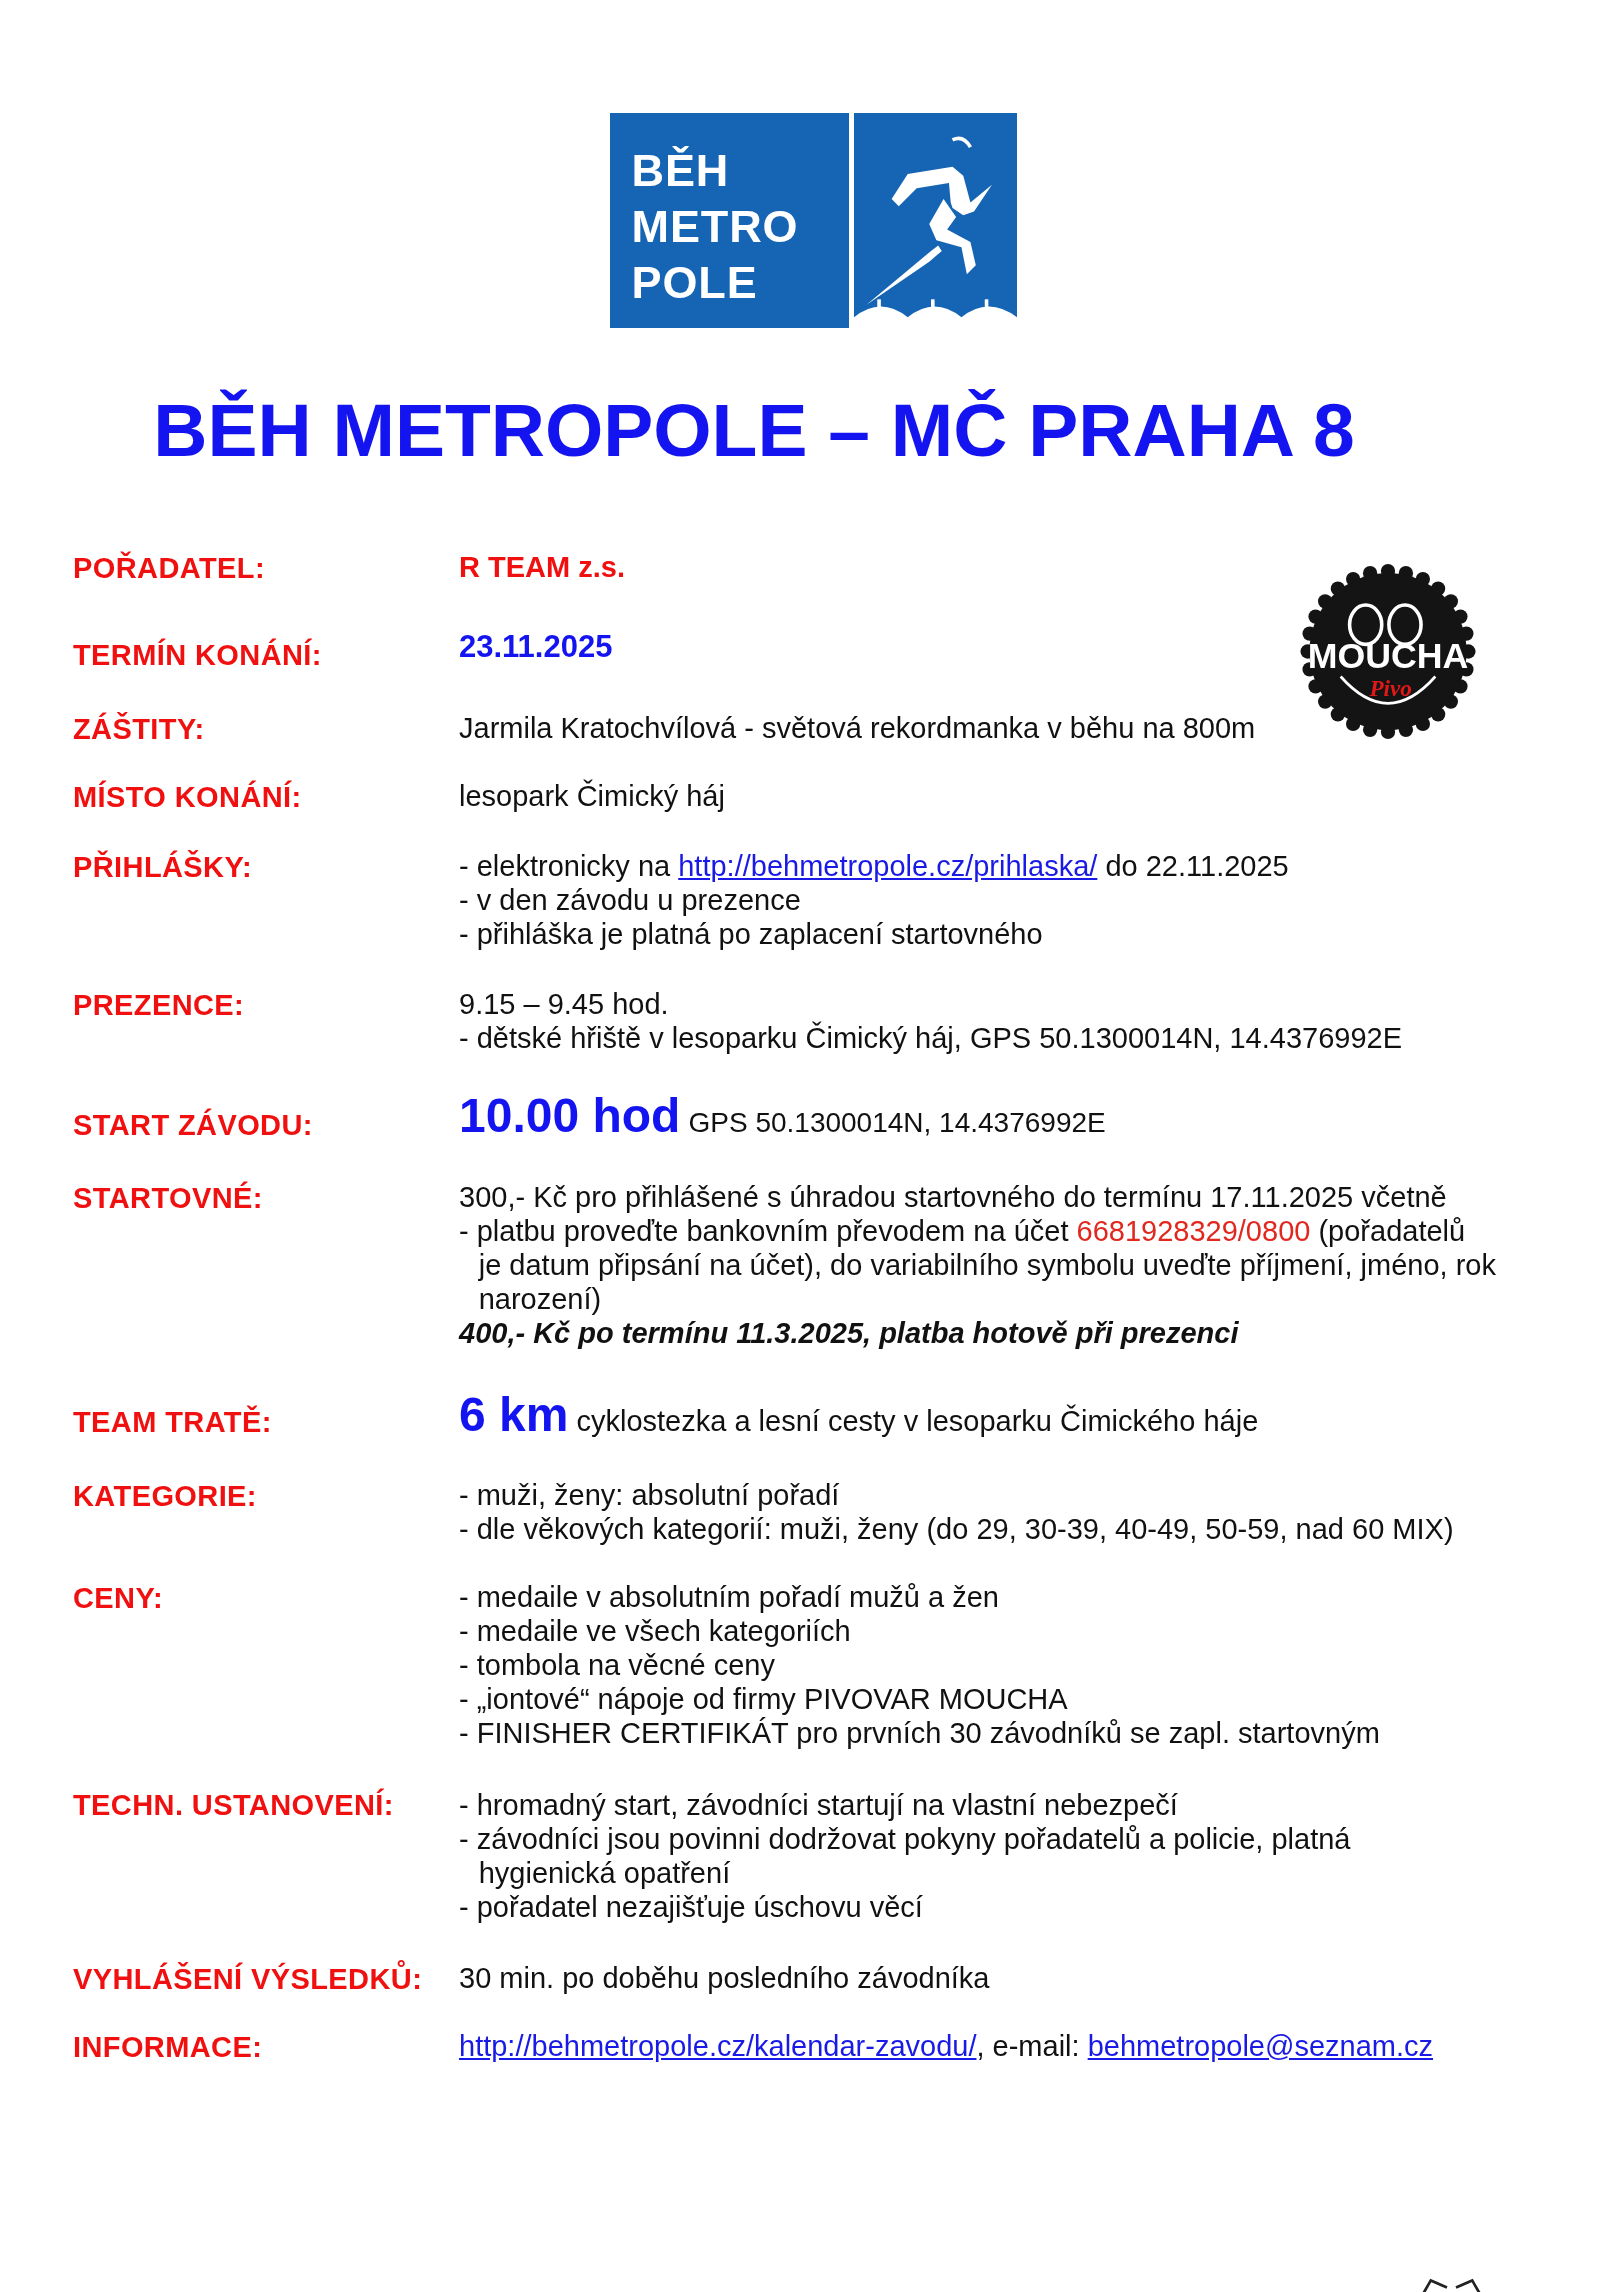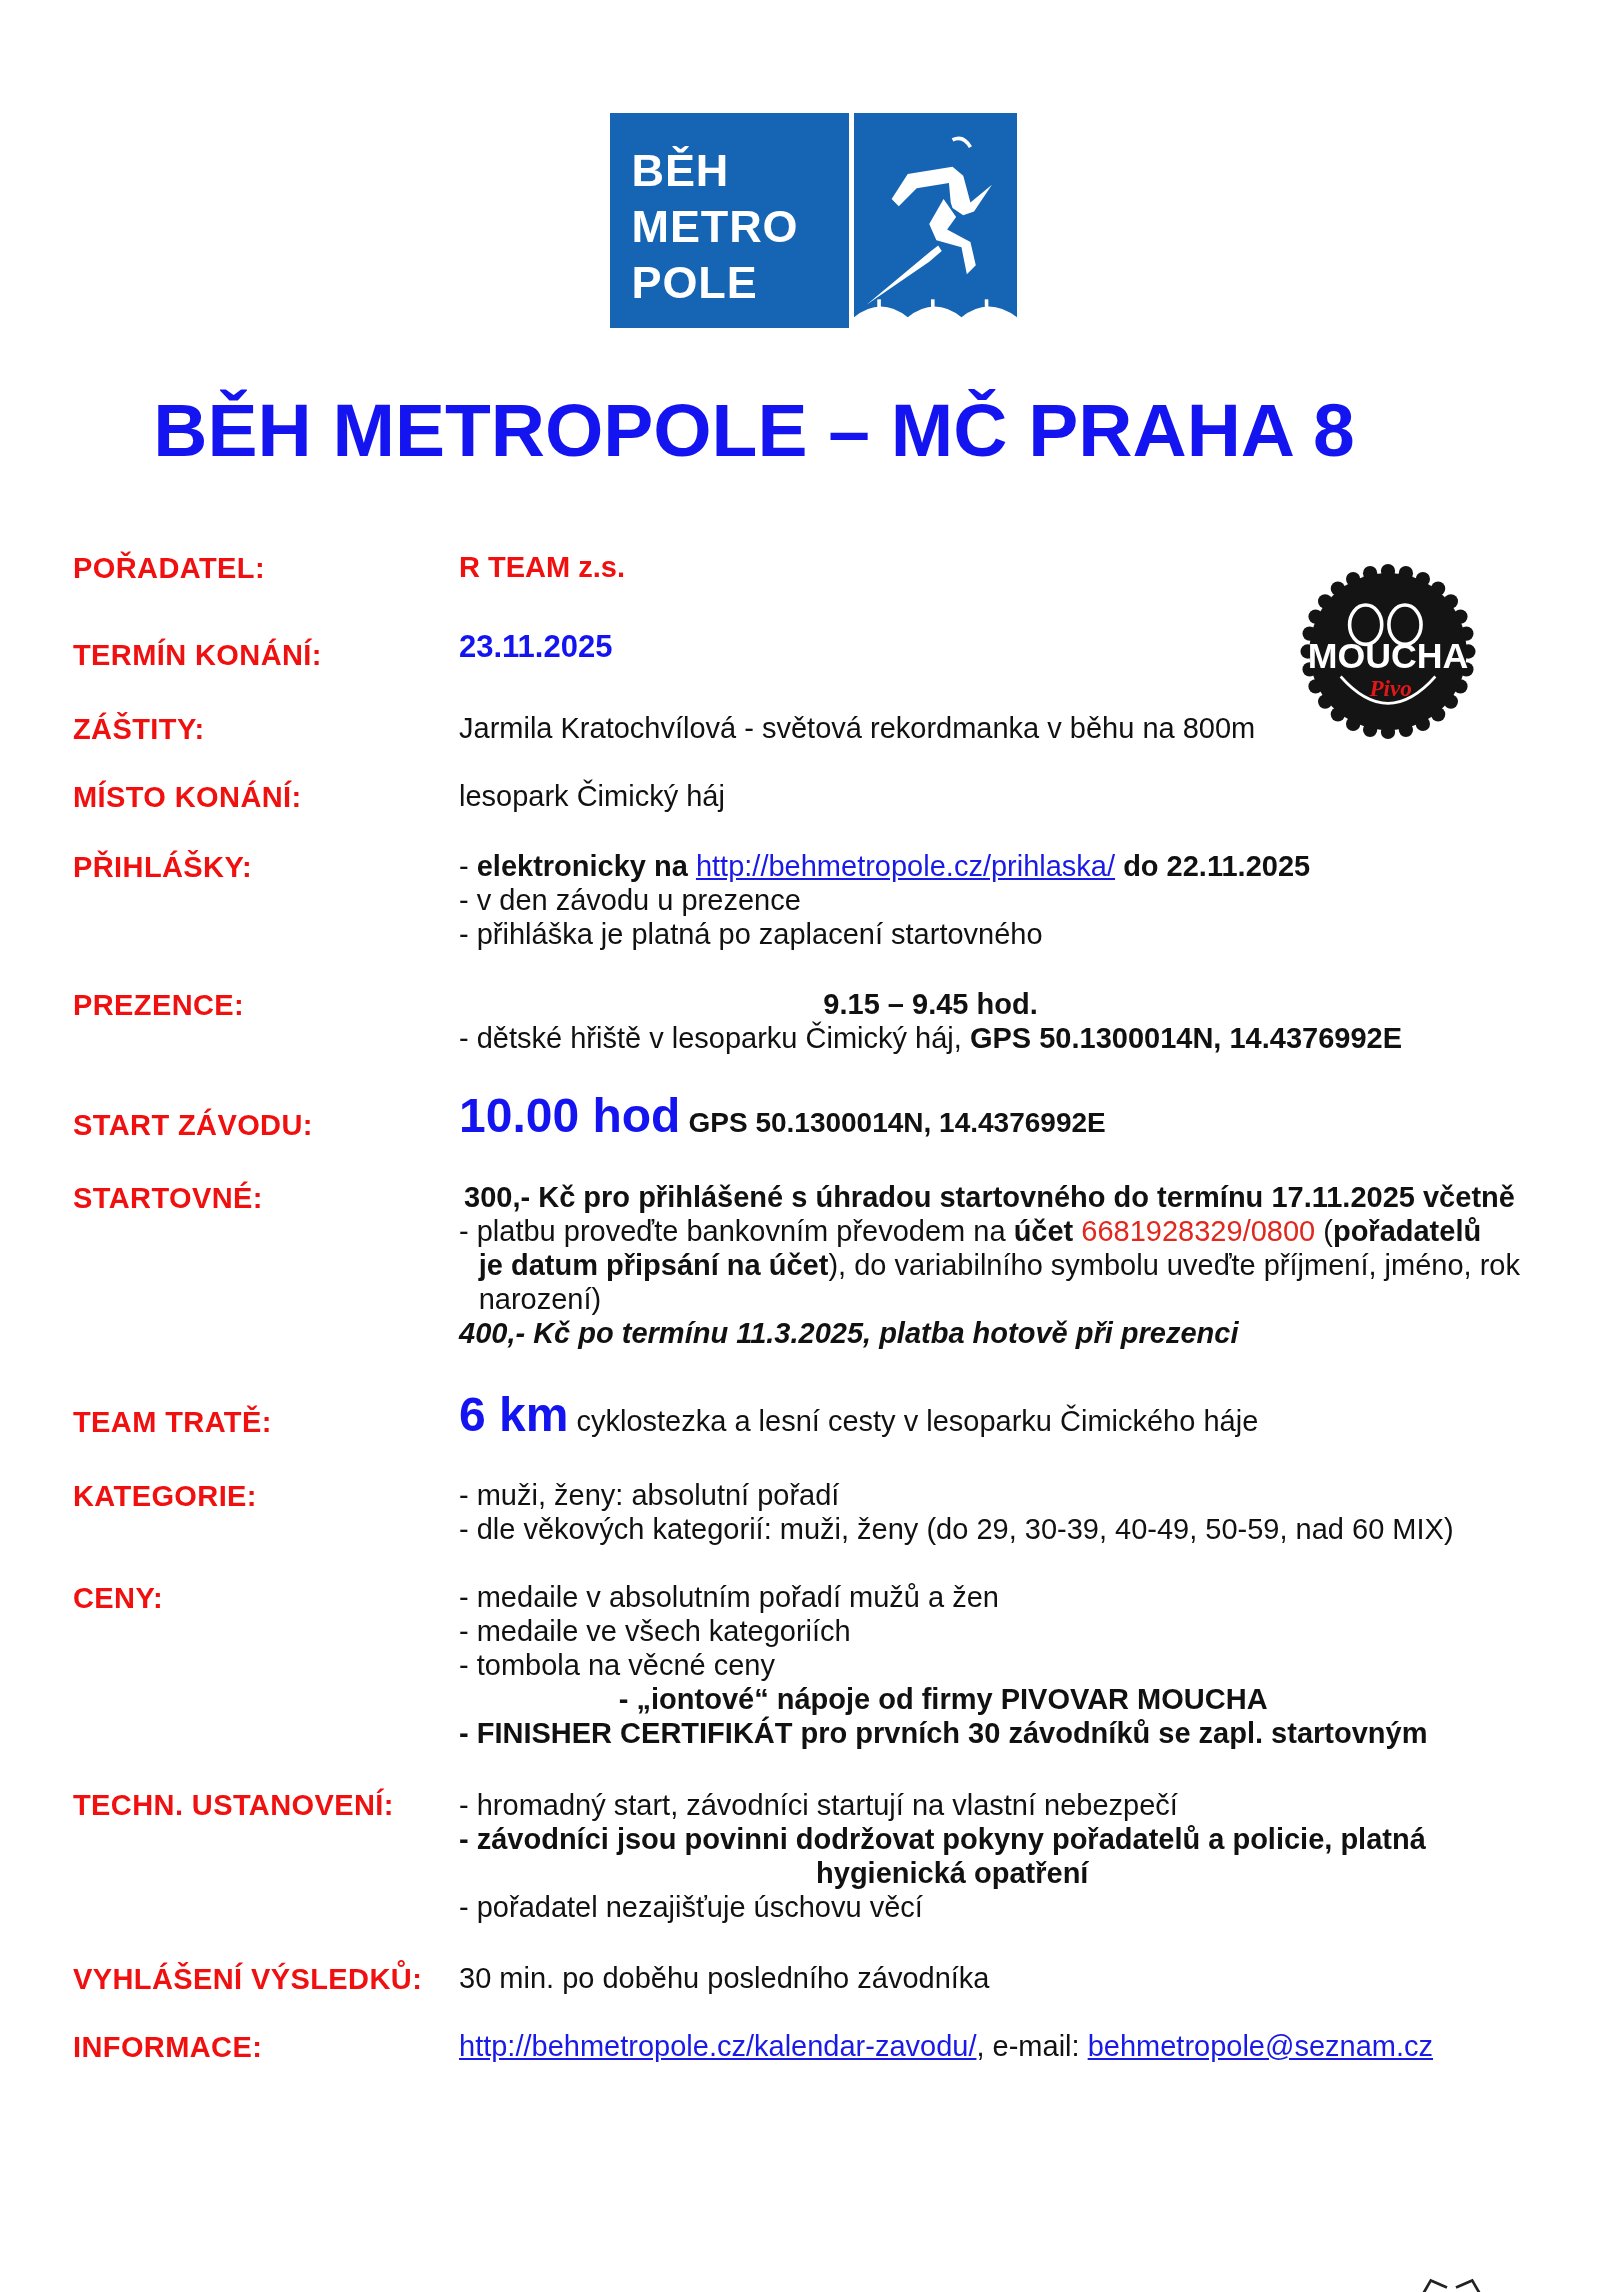--- a/index.html
+++ b/index.html
@@ -8,21 +8,21 @@
     .logo { position: absolute; left: 610px; top: 113px; width: 407px; height: 215px; }
     .logo-left { position: absolute; left: 0; top: 0; width: 239px; height: 215px; background: #1565b4; }
     .logo-right { position: absolute; left: 244px; top: 0; width: 163px; height: 215px; background: #1565b4; overflow: hidden; }
     .logo-text { position: absolute; left: 21.5px; top: 30px; color: #fff; font-weight: bold; font-size: 45px; line-height: 56px; letter-spacing: 0.9px; white-space: pre; }
     .logo-right svg { position: absolute; left: 0; top: 0; }
     .title { position: absolute; left: 0; width: 1508px; top: 387px; text-align: center; color: #1414f0;
              font-weight: bold; font-size: 75px; letter-spacing: 0px; }
     .moucha { position: absolute; left: 1296px; top: 562px; width: 184px; height: 179px; }
     .label { position: absolute; left: 73px; color: #f01010; font-weight: bold; font-size: 29px; letter-spacing: 0.4px; white-space: nowrap; }
     .val { position: absolute; left: 459px; font-size: 29px; line-height: 34px; white-space: nowrap; color: #111; }
-    .val .b { font-weight: bold; text-align: center; }
+    .val .b { font-weight: normal; }
     .val .i { font-style: italic; font-weight: bold; }
     .red-v { color: #f01010; font-weight: bold; text-align: right; }
     .blue-big { color: #1414f0; font-weight: bold; }
     a.link { color: #1a1ae6; text-decoration: underline; }
     .acct { color: #e0281e; font-weight: normal; }
     .indent { padding-left: 19.7px; display: block; }
     .line { display: block; }
     .corner { position: absolute; left: 1420px; top: 2275px; width: 63px; height: 18px; }
   </style>
 </head>

